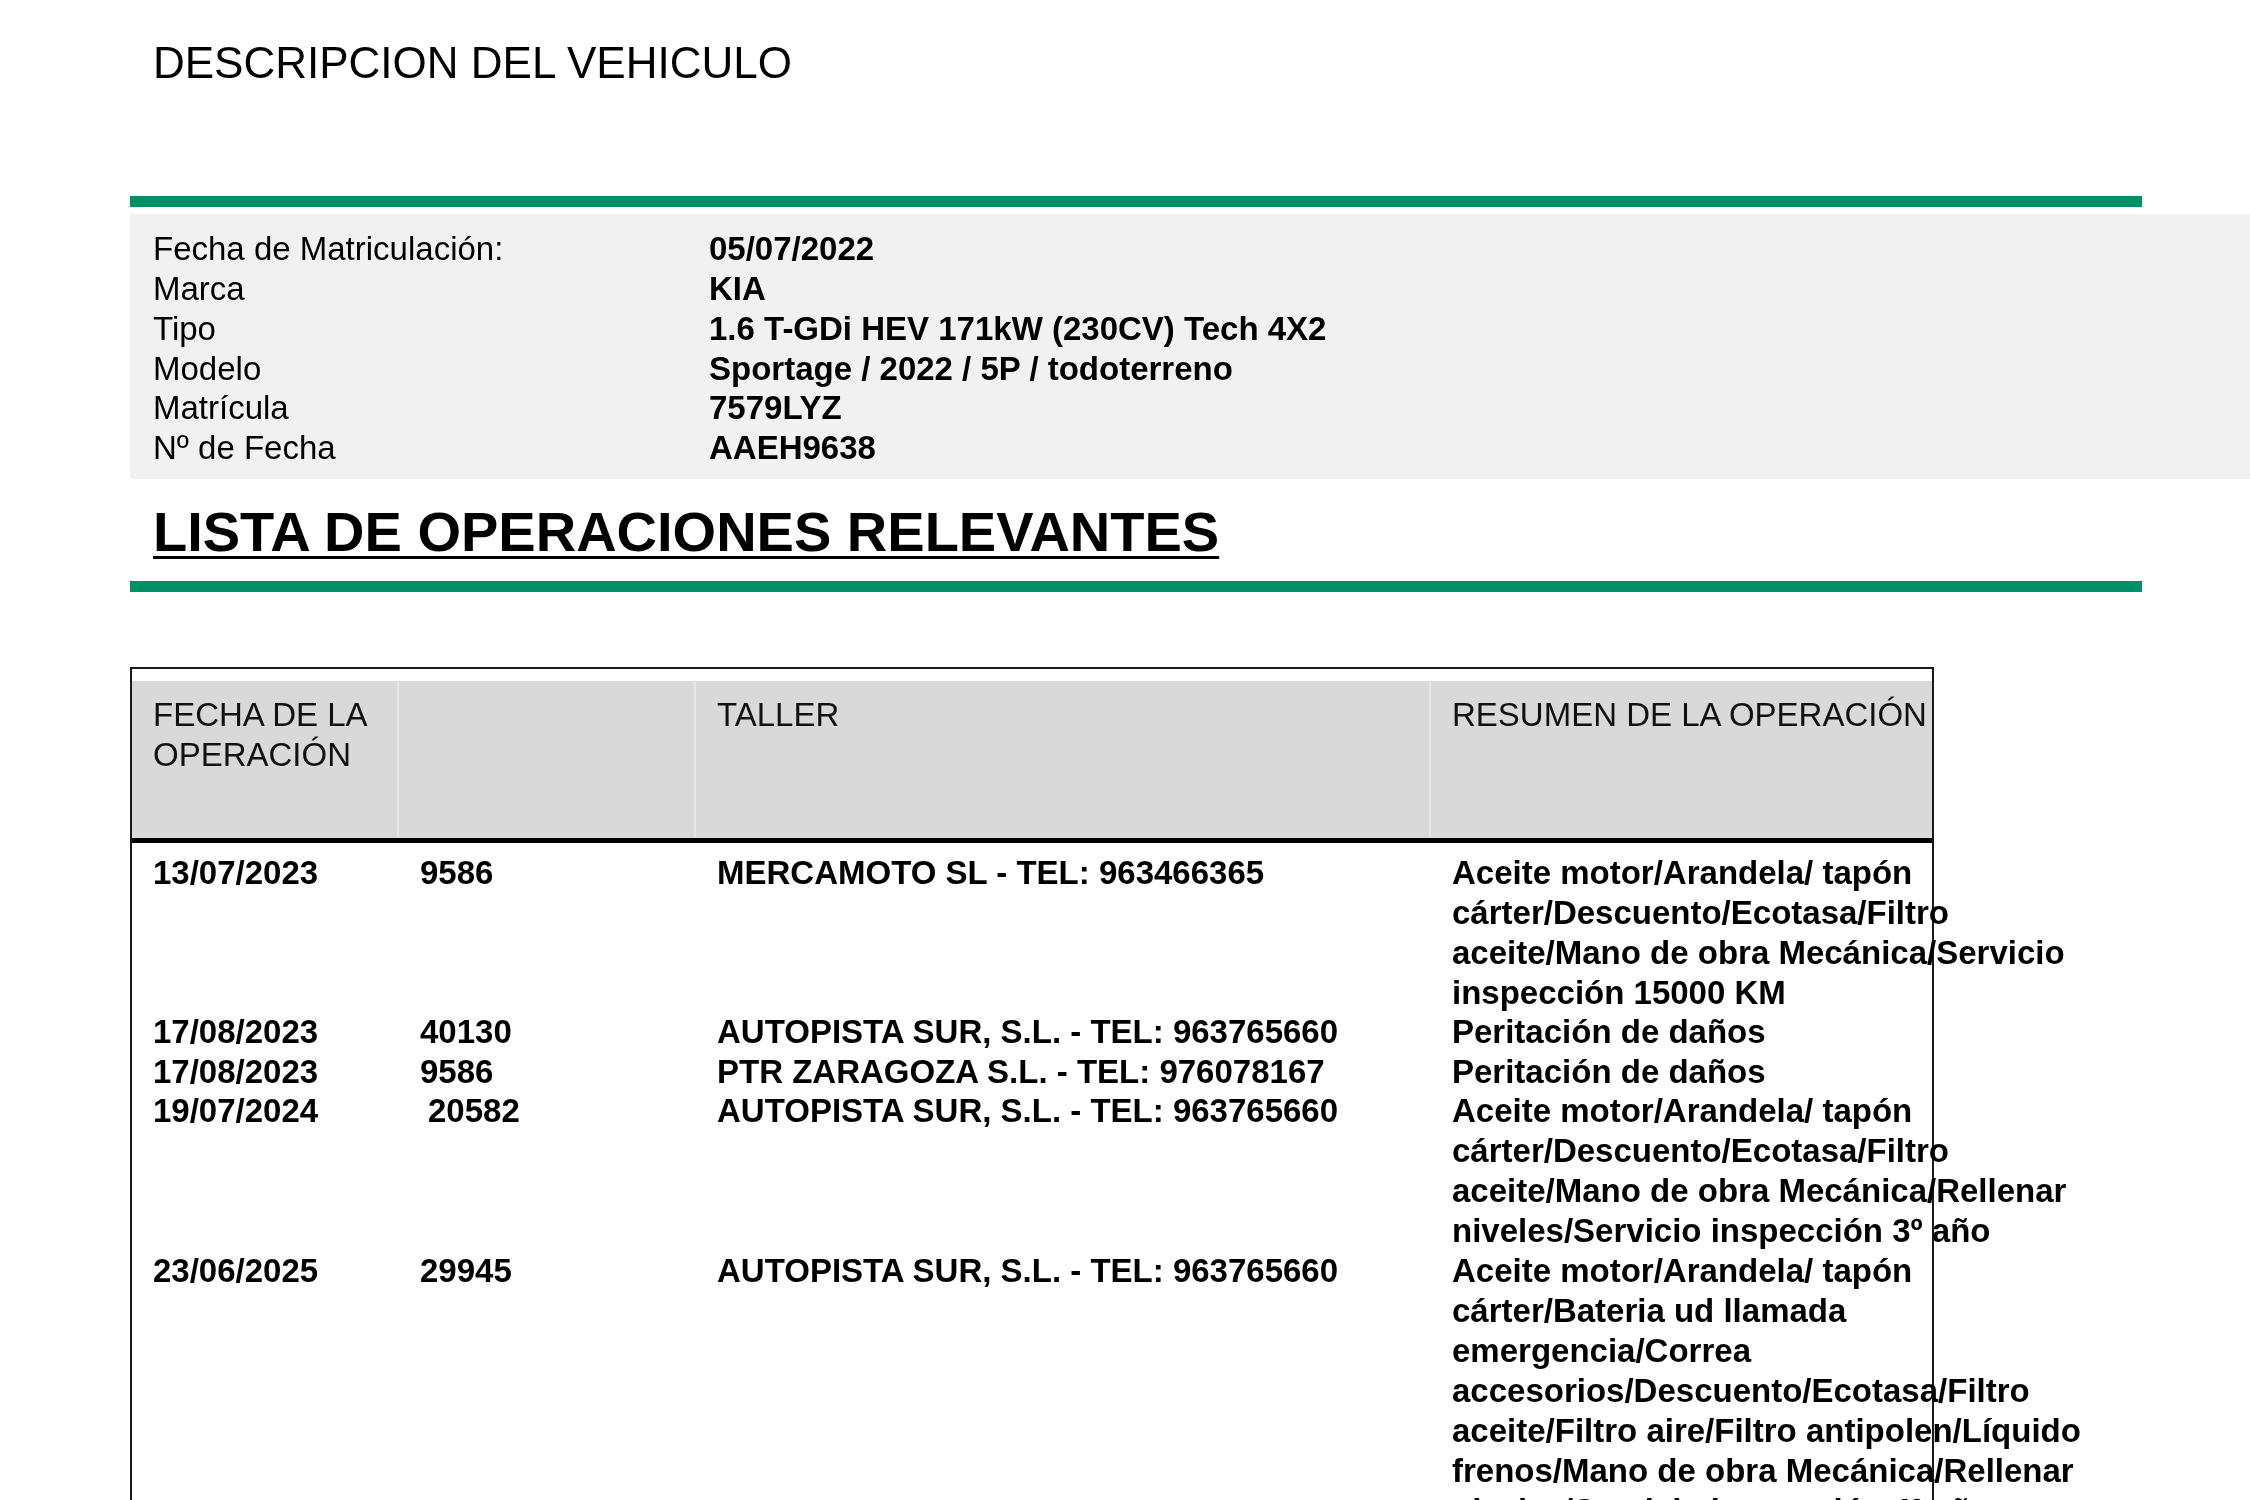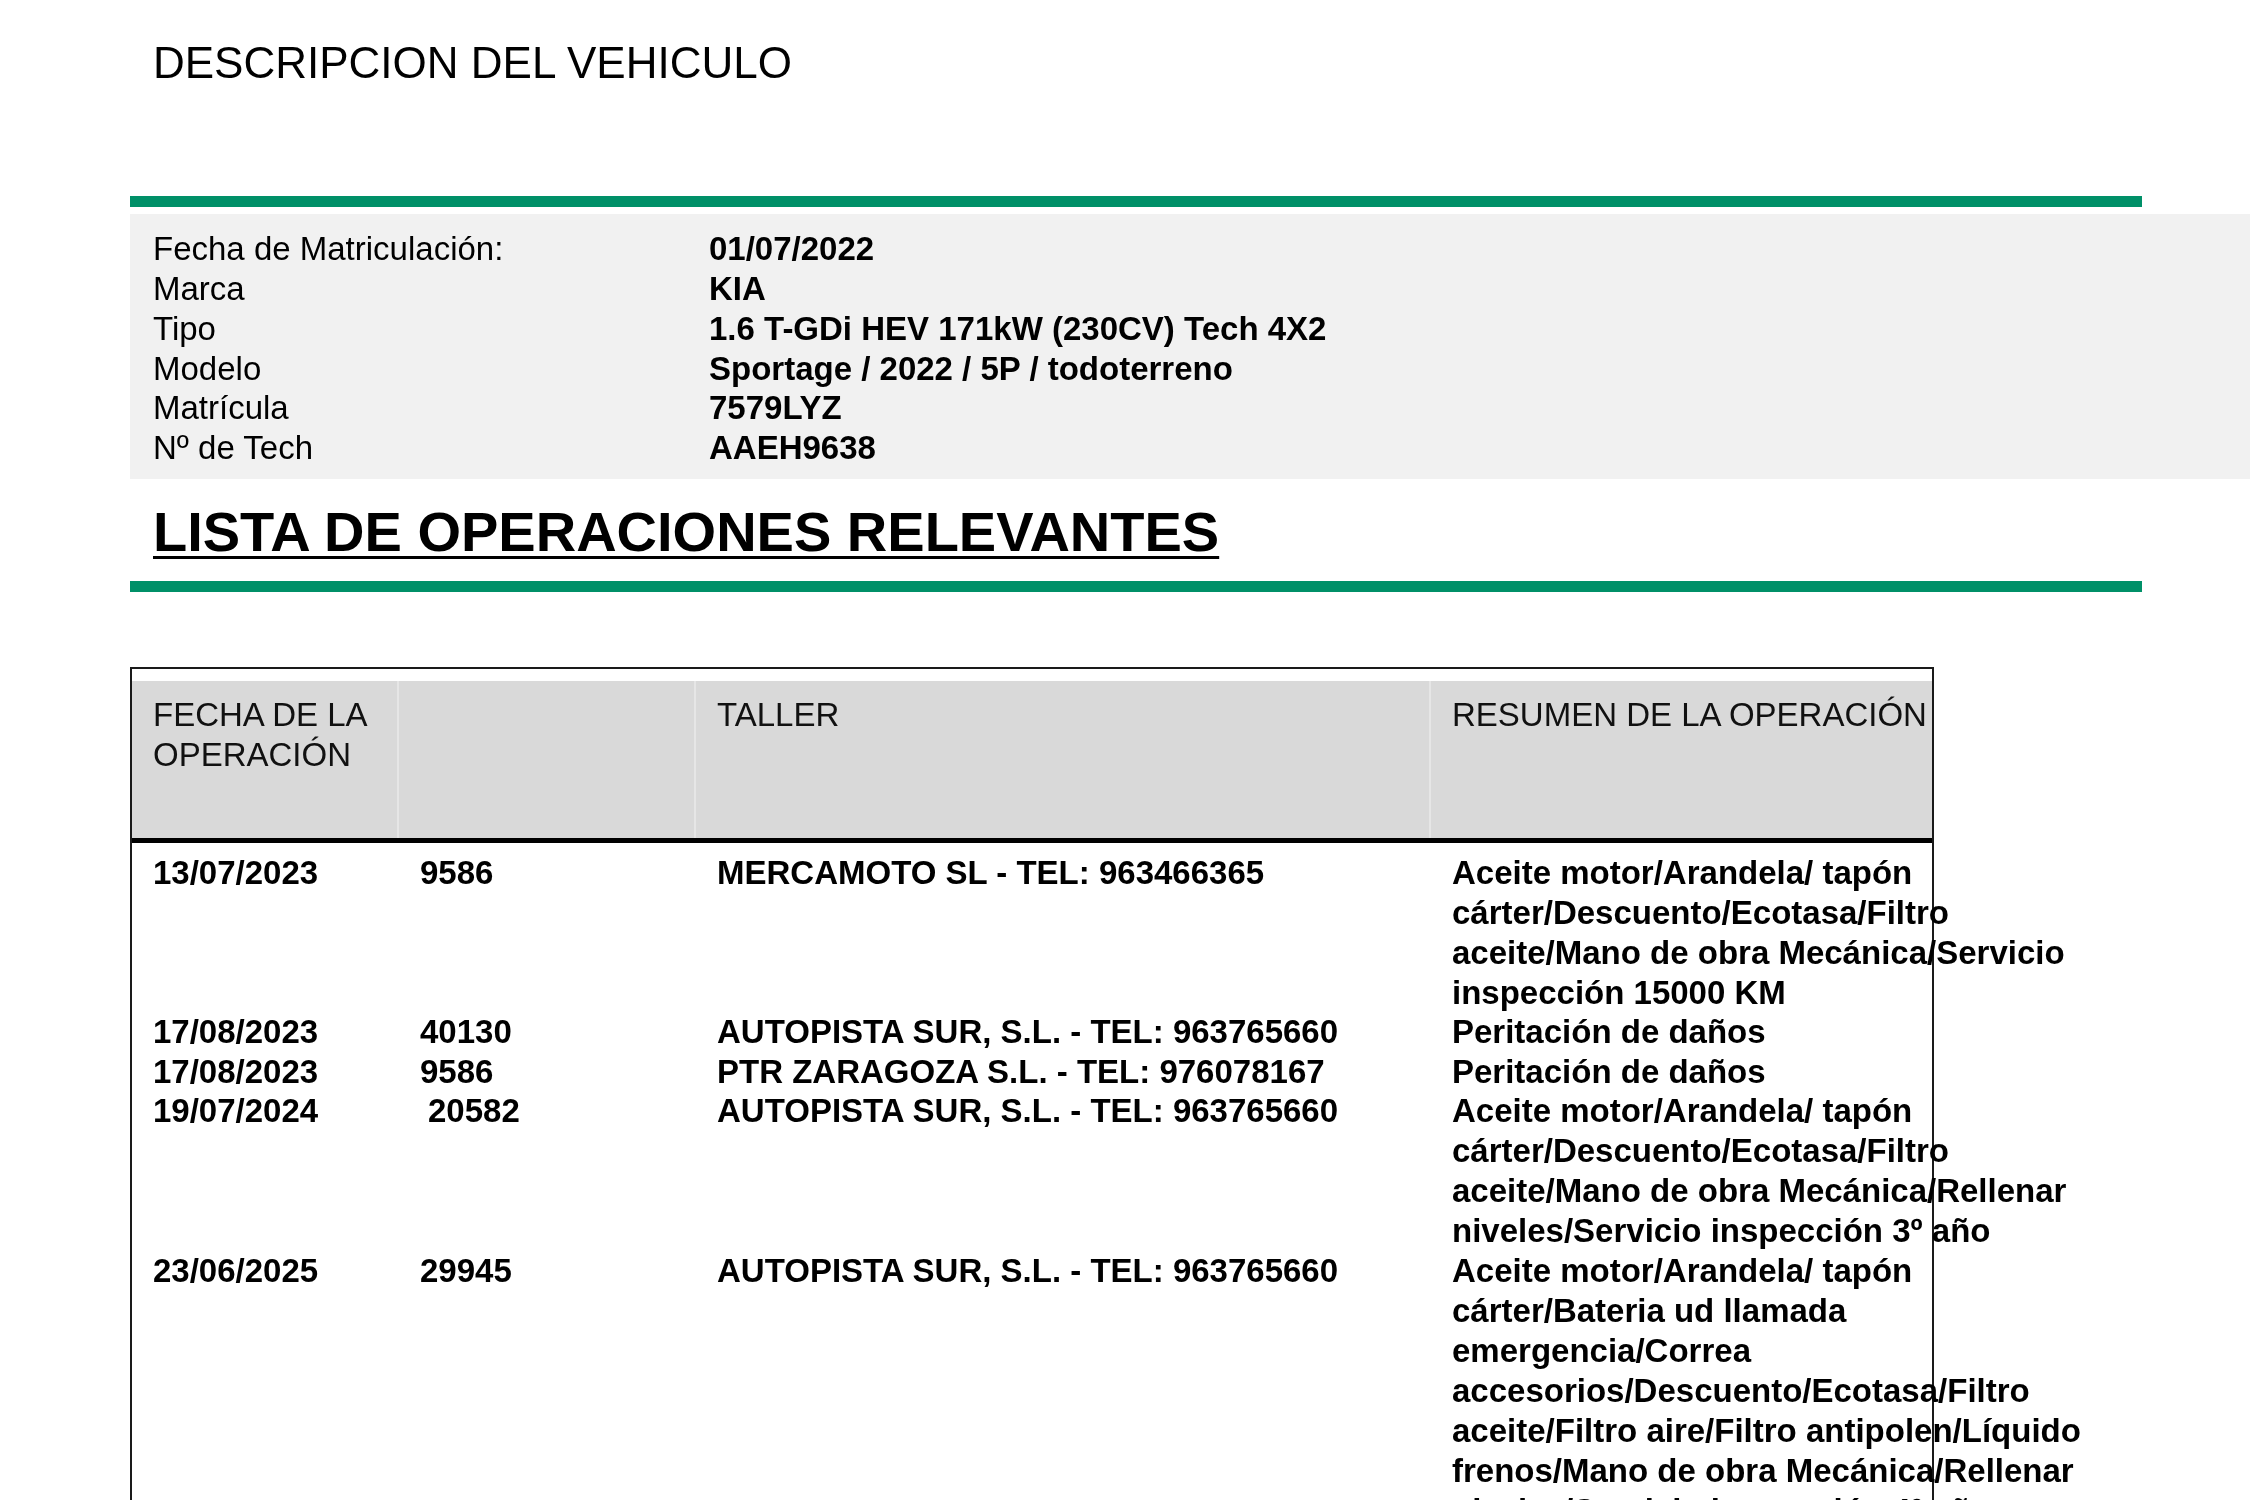--- a/index.html
+++ b/index.html
@@ -61,40 +61,40 @@
 </head>
 <body>
 
 <h1 class="page-title">DESCRIPCION DEL VEHICULO</h1>
 
 <div class="green-band" style="top:196px;"></div>
 
 <div class="info-box">
   <div class="info-row" style="top:15px;">
     <span class="info-label">Fecha de Matriculación:</span>
-    <span class="info-value">01/07/2022</span>
+    <span class="info-value">05/07/2022</span>
   </div>
   <div class="info-row" style="top:55px;">
     <span class="info-label">Marca</span>
     <span class="info-value">KIA</span>
   </div>
   <div class="info-row" style="top:95px;">
     <span class="info-label">Tipo</span>
     <span class="info-value">1.6 T-GDi HEV 171kW (230CV) Tech 4X2</span>
   </div>
   <div class="info-row" style="top:135px;">
     <span class="info-label">Modelo</span>
     <span class="info-value">Sportage / 2022 / 5P / todoterreno</span>
   </div>
   <div class="info-row" style="top:174px;">
     <span class="info-label">Matrícula</span>
     <span class="info-value">7579LYZ</span>
   </div>
   <div class="info-row" style="top:214px;">
-    <span class="info-label">Nº de Tech</span>
+    <span class="info-label">Nº de Fecha</span>
     <span class="info-value">AAEH9638</span>
   </div>
 </div>
 
 <div class="section-title">LISTA DE OPERACIONES RELEVANTES</div>
 
 <div class="green-band" style="top:581px;"></div>
 
 <div class="ops-table">
   <div class="ops-header">

